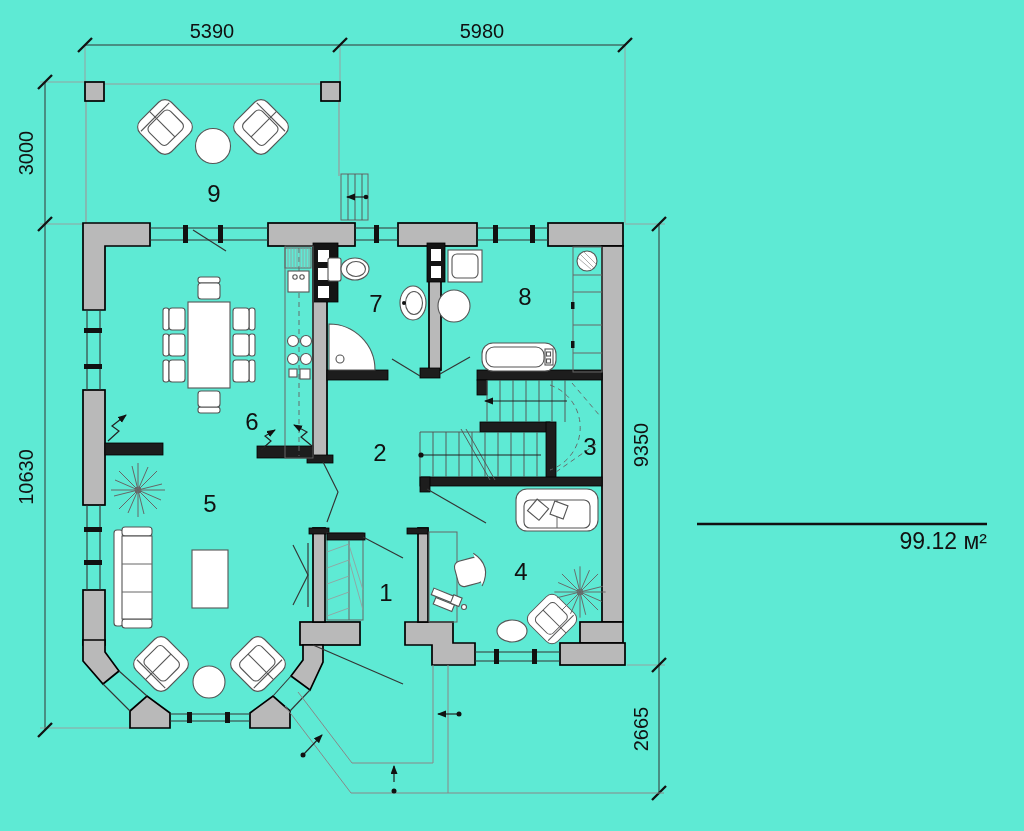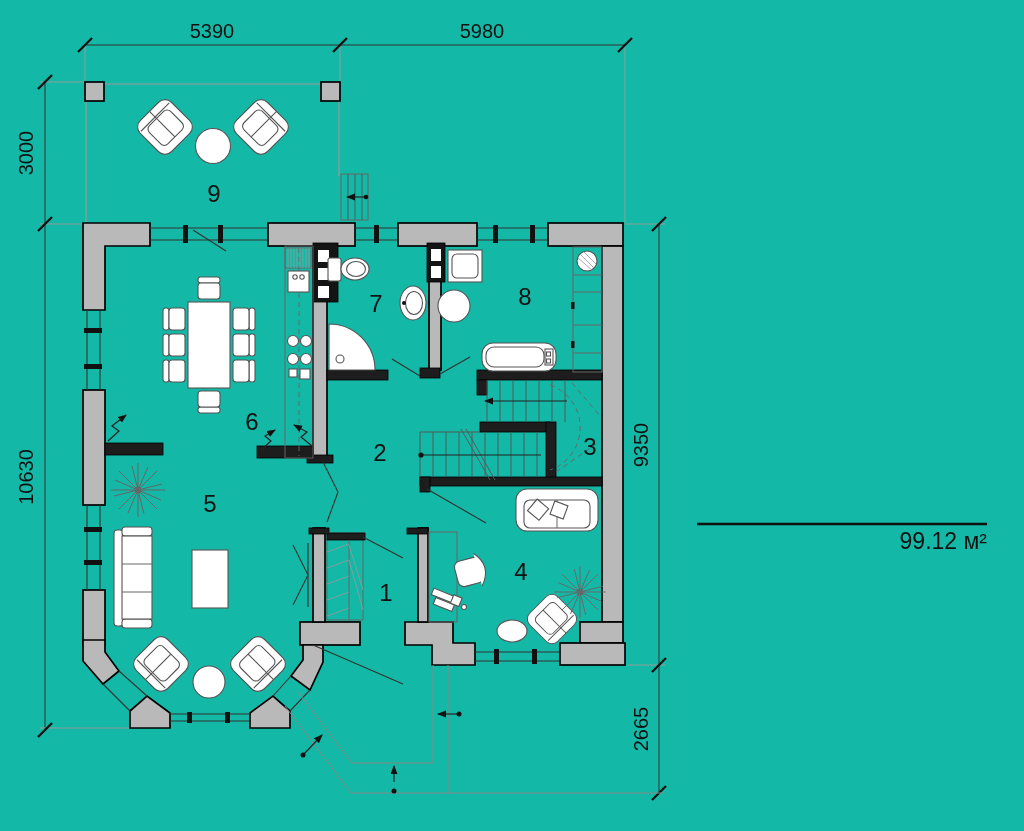--- a/index.html
+++ b/index.html
@@ -1,16 +1,16 @@
 <!DOCTYPE html>
 <html><head>
 <meta charset="utf-8">
 <style>
   html,body{margin:0;padding:0;background:#ffffff;}
-  .canvas{width:1024px;height:831px;position:relative;background:#14b8a6;overflow:hidden;}
+  .canvas{width:1024px;height:831px;position:relative;background:#5eead4;overflow:hidden;}
   svg{display:block;}
   svg text{font-family:"Liberation Sans","DejaVu Sans",sans-serif;fill:#111;}
   .dimtxt{font-size:20px;}
   .roomtxt{font-size:24px;}
   .areatxt{font-size:23px;}
   .wall{fill:#b9b9b9;stroke:#000;stroke-width:1.7;}
   .dark{fill:#1d1d1d;stroke:#000;stroke-width:.8;}
   .vshaft{fill:#141414;stroke:#000;stroke-width:.8;}
   .vwin{fill:#fff;stroke:none;}
   .furn{fill:#fff;stroke:#555;stroke-width:1.1;}

